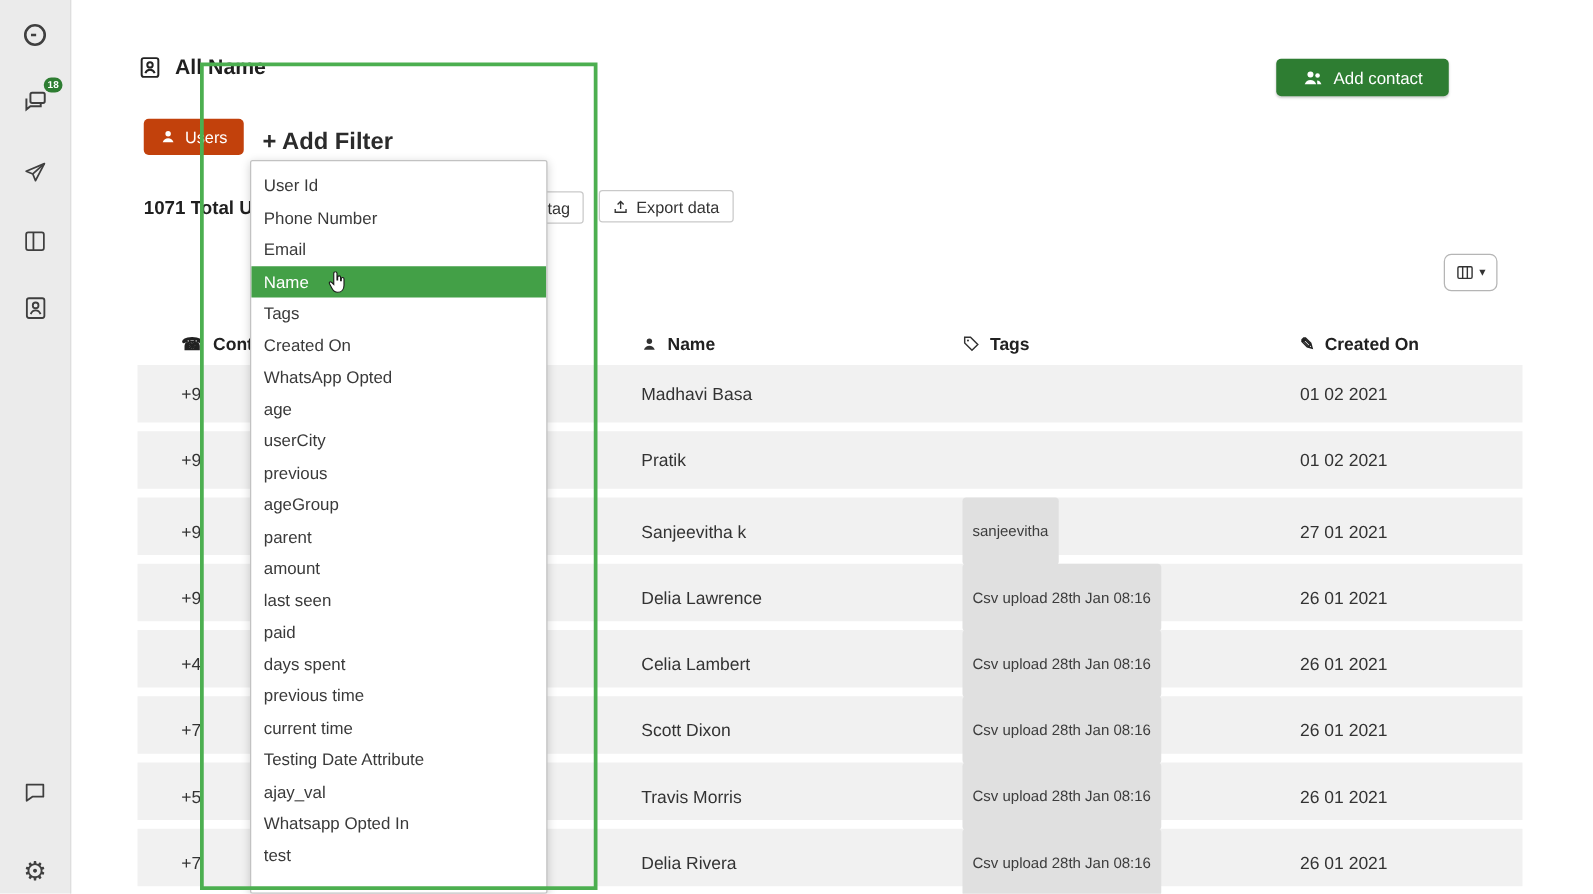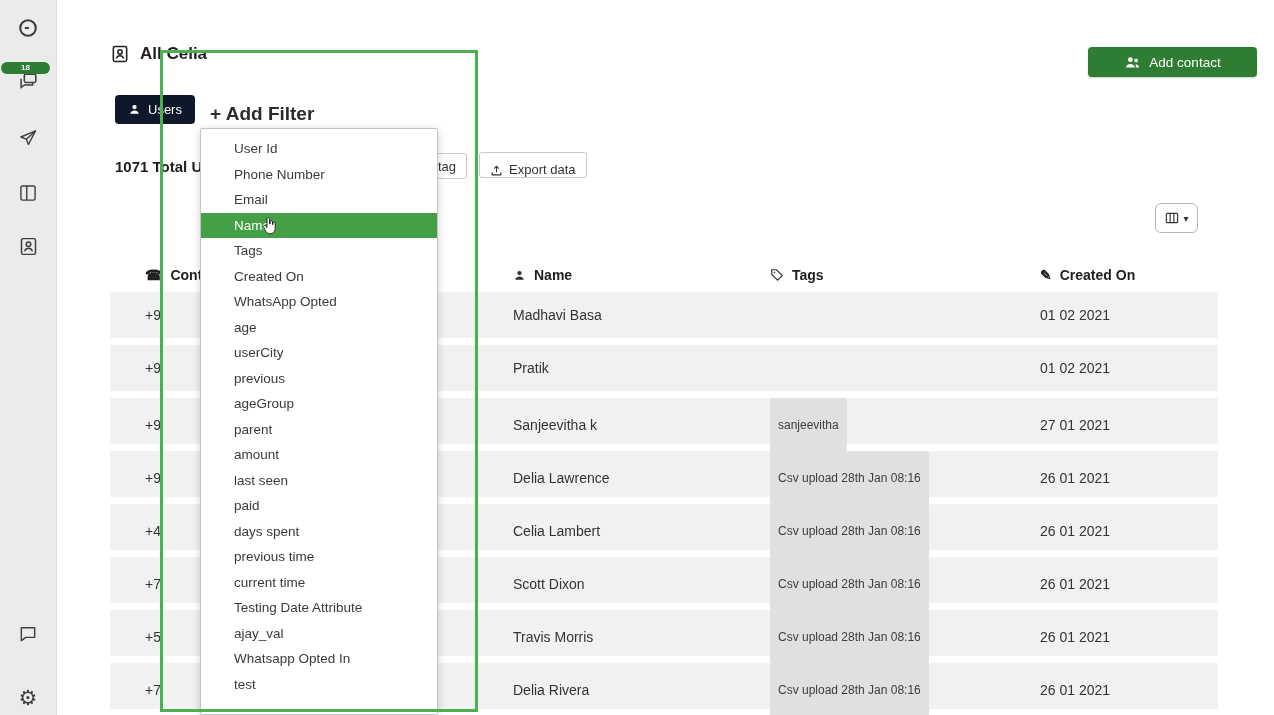--- a/index.html
+++ b/index.html
@@ -6,47 +6,47 @@
   html,body { width:1274px; height:715px; }
   body {
     font-family:"Liberation Sans", sans-serif;
     background:#ffffff; color:#333;
     position:relative; overflow:hidden;
   }
 
   
   .sidebar { position:absolute; left:0; top:0; width:57px; height:715px; background:#ebebeb; border-right:1px solid #dedede; z-index:2; }
   .side-icon { position:absolute; left:50%; transform:translateX(-50%); width:28px; height:28px; display:flex; align-items:center; justify-content:center; cursor:pointer; color:#3f3f3f; }
-  .badge { position:absolute; top:-6px; right:-8px; background:#2e7d32; color:#fff; font-size:8px; font-weight:700; border-radius:8px; padding:2px 20px; min-width:14px; text-align:center; line-height:1; }
+  .badge { position:absolute; top:-6px; right:-8px; background:#2e7d32; color:#fff; font-size:8px; font-weight:700; border-radius:8px; padding:2px 3px; min-width:14px; text-align:center; line-height:1; }
   .gear-glyph { font-size:21px; line-height:1; color:#3f3f3f; }
 
   
   .page-title { position:absolute; left:110px; top:44px; display:flex; align-items:center; gap:10px; font-size:17px; font-weight:700; color:#1f1f1f; }
-  .add-contact { position:absolute; left:1088px; top:47px; width:169px; height:30px; background:#2e7d32; color:#fff; border:none; border-radius:4px; font-size:13.5px; display:flex; align-items:center; justify-content:center; gap:8px; cursor:pointer; box-shadow:0 1px 2px rgba(0,0,0,.2); }
-
-  
-  .users-btn { position:absolute; left:115px; top:95px; height:29px; padding:0 13px; background:#0f172a; color:#fff; border:none; border-radius:4px; font-size:13px; display:flex; align-items:center; gap:7px; cursor:pointer; }
+  .add-contact { position:absolute; left:1021px; top:47px; width:138px; height:30px; background:#2e7d32; color:#fff; border:none; border-radius:4px; font-size:13.5px; display:flex; align-items:center; justify-content:center; gap:8px; cursor:pointer; box-shadow:0 1px 2px rgba(0,0,0,.2); }
+
+  
+  .users-btn { position:absolute; left:115px; top:95px; height:29px; padding:0 13px; background:#c2410c; color:#fff; border:none; border-radius:4px; font-size:13px; display:flex; align-items:center; gap:7px; cursor:pointer; }
   .add-filter { position:absolute; left:210px; top:103px; font-size:19px; font-weight:600; color:#2b2b2b; cursor:pointer; }
   .total-users { position:absolute; left:115px; top:158px; font-size:15px; font-weight:700; color:#1f1f1f; }
   .tag-btn { position:absolute; left:427px; top:153px; height:26px; padding:0 10px; background:#fff; border:1px solid #c9c9c9; border-radius:3px; font-size:13px; color:#333; cursor:pointer; z-index:1; }
-  .export-btn { position:absolute; left:479px; top:152px; height:26px; padding:0 10px; background:#fff; border:1px solid #c9c9c9; border-radius:3px; font-size:13px; color:#333; display:flex; align-items:flex-end; gap:6px; cursor:pointer; }
+  .export-btn { position:absolute; left:479px; top:152px; height:26px; padding:0 10px; background:#fff; border:1px solid #c9c9c9; border-radius:3px; font-size:13px; color:#333; display:flex; align-items:center; gap:6px; cursor:pointer; }
   .columns-btn { position:absolute; left:1155px; top:203px; width:43px; height:30px; background:#fff; border:1px solid #b5b5b5; border-radius:6px; display:flex; align-items:center; justify-content:center; gap:3px; cursor:pointer; }
   .caret { font-size:10px; color:#333; }
 
   
   .table { position:absolute; left:110px; top:258px; width:1108px; }
   .thead { display:grid; grid-template-columns:368px 257px 270px 1fr; padding-left:35px; height:34px; align-items:center; font-size:14px; font-weight:700; color:#212121; }
   .th { display:flex; align-items:center; gap:8px; }
   .th .glyph { font-size:14px; }
   .row { display:grid; grid-template-columns:368px 257px 270px 1fr; padding-left:35px; height:46px; align-items:center; background:#f1f1f1; margin-bottom:7px; font-size:14px; color:#333; cursor:pointer; }
   .chip { background:#e0e0e0; border-radius:3px; padding:20px 8px; font-size:12px; color:#3c3c3c; display:inline-block; }
 
   
   .dropdown { position:absolute; left:200px; top:128px; width:238px; height:587px; background:#fff; border:1px solid #c2c2c2; border-radius:2px; box-shadow:0 2px 8px rgba(0,0,0,.18); z-index:5; padding-top:7px; overflow:hidden; }
-  .dd-item { height:25.5px; display:flex; align-items:center; padding-left:33px; font-size:13.5px; color:#3a3a3a; cursor:pointer; white-space:nowrap;text-align:right; }
+  .dd-item { height:25.5px; display:flex; align-items:center; padding-left:10px; font-size:13.5px; color:#3a3a3a; cursor:pointer; white-space:nowrap;text-align:right; }
   .dd-item.sel { background:#43a047; color:#fff; }
 
   
   .green-box { position:absolute; left:160px; top:50px; width:318px; height:662px; border:3px solid #4caf50; z-index:8; pointer-events:none; }
   .cursor { position:absolute; left:262px; top:217px; z-index:10; pointer-events:none; }
 </style>
 </head>
 <body>
 
 <aside class="sidebar">
@@ -93,21 +93,21 @@
 </aside>
 
 <div class="page-title">
   <span style="display:flex">
     <svg viewBox="0 0 24 24" width="20" height="20" fill="none" stroke="#222" stroke-width="1.9">
         <rect x="4" y="3" width="16" height="18" rx="2"></rect>
         <circle cx="12" cy="9.5" r="2.6"></circle>
         <path d="M7.5 17.5c.9-2.3 2.6-3.4 4.5-3.4s3.6 1.1 4.5 3.4"></path>
       </svg>
   </span>
-  <span>All Celia</span>
+  <span>All Name</span>
 </div>
 
 <button class="add-contact">
   <span style="display:flex">
     <svg viewBox="0 0 24 24" width="17" height="17">
         <circle cx="9" cy="8" r="3.4" fill="#fff"></circle>
         <path d="M2.5 19c1-3.4 3.6-5 6.5-5s5.5 1.6 6.5 5z" fill="#fff"></path>
         <circle cx="17" cy="9" r="2.6" fill="#fff"></circle>
         <path d="M16.5 14.6c2.3.2 4 1.6 4.8 4.4h-4.6z" fill="#fff"></path>
       </svg>

